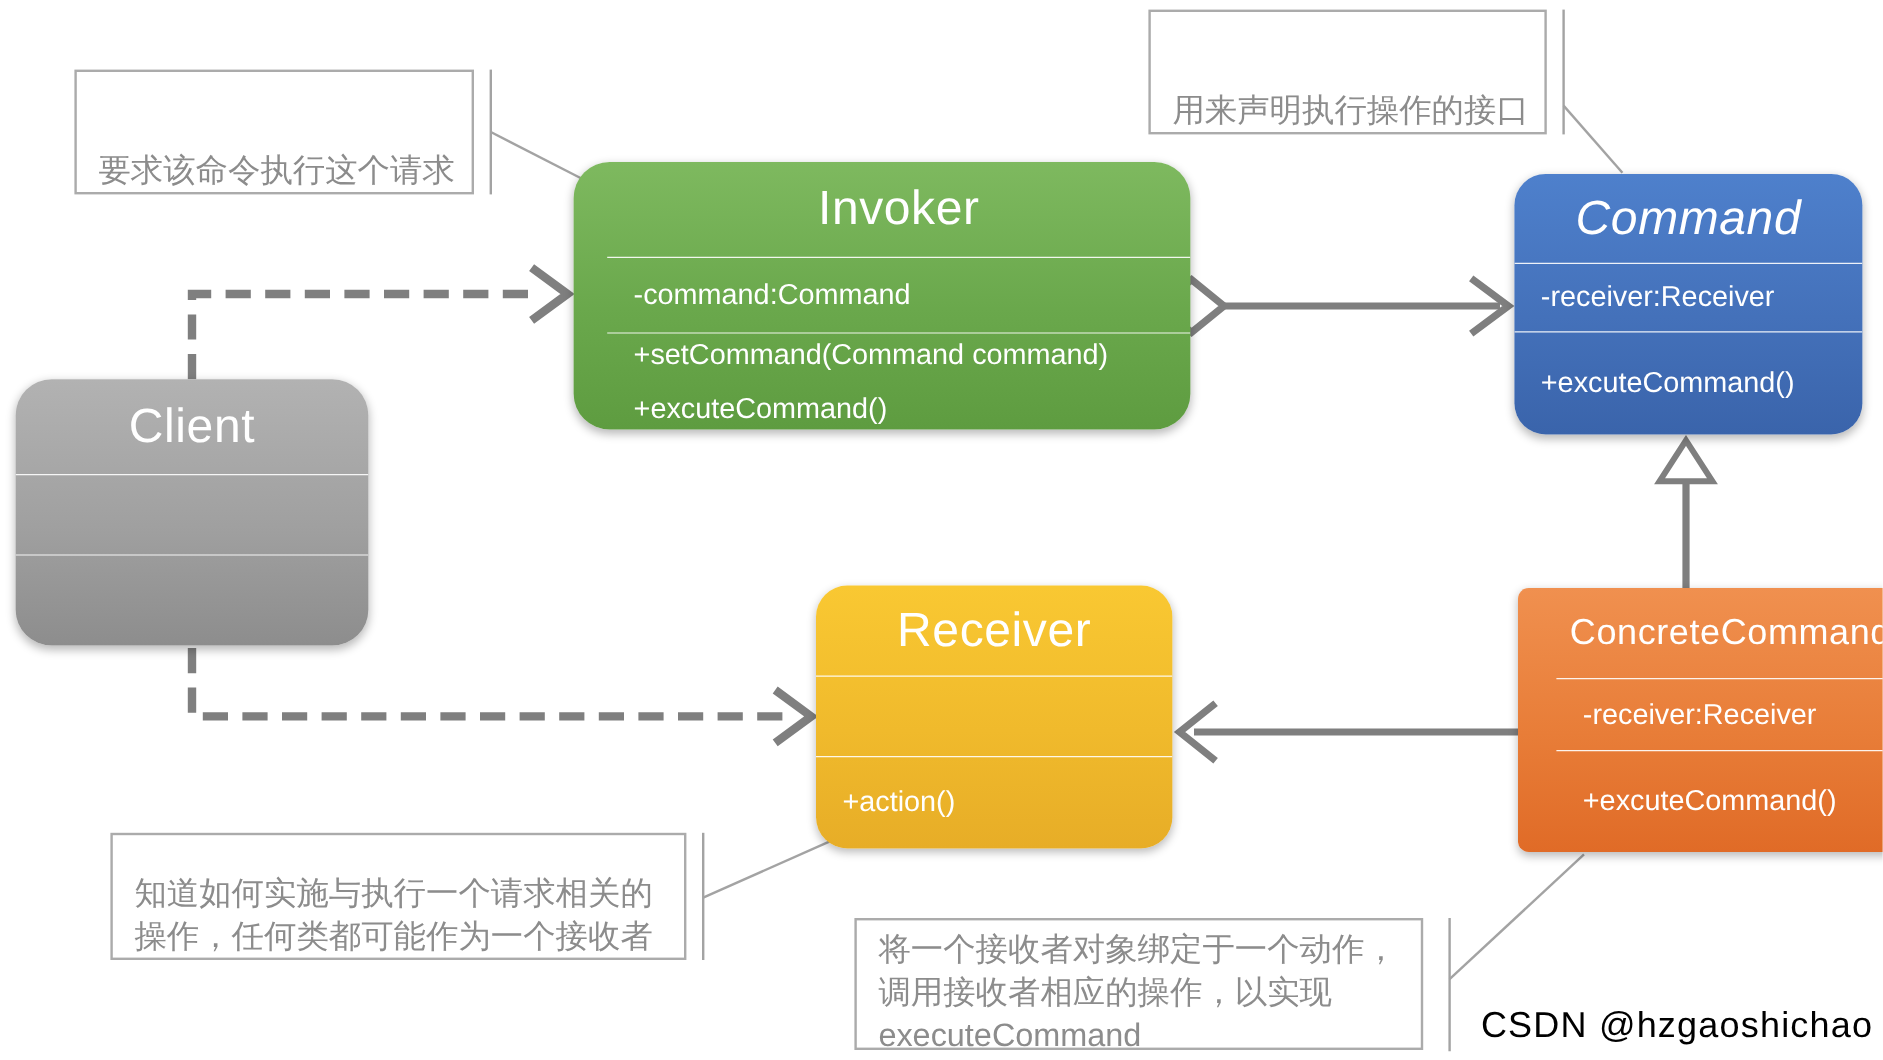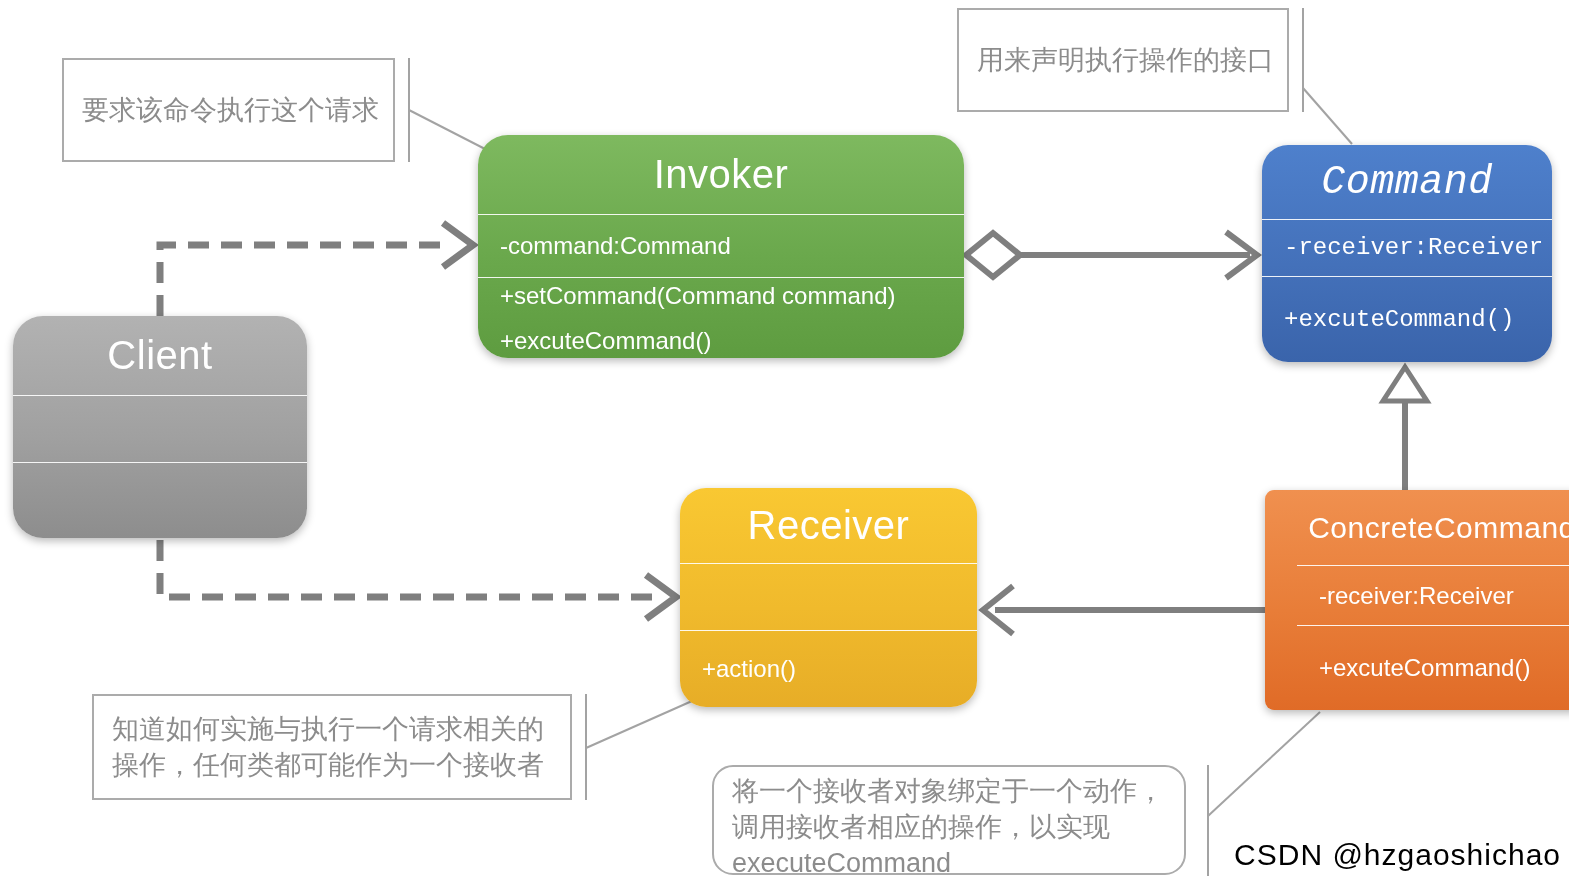--- a/index.html
+++ b/index.html
@@ -19,31 +19,31 @@
     display:flex;align-items:center;justify-content:center;
     font-size:40px;font-weight:400;letter-spacing:0.5px;
   }
   .uml-title.italic{font-style:italic;}
   .uml-title.small{font-size:30px;}
   .uml-sec{
     border-top:1px solid rgba(255,255,255,0.9);
     display:flex;flex-direction:column;justify-content:center;
     padding-left:22px;font-size:24px;line-height:34px;
   }
-  .grad-green {background:linear-gradient(180deg,#7eb95f 0%,#6aa84c 55%,#5e9c40 100%);}
+  .grad-green {background:linear-gradient(180deg,#7eb95f 0%,#6aa84c 55%,#5e9c40 100%);padding-left:28px;}
   .grad-blue  {background:linear-gradient(180deg,#4e80cc 0%,#4471ba 55%,#3a64ab 100%);}
   .grad-gray  {background:linear-gradient(180deg,#b2b2b2 0%,#a0a0a0 55%,#8d8d8d 100%);}
   .grad-yellow{background:linear-gradient(180deg,#f9c832 0%,#f0ba2c 55%,#e7ad27 100%);}
   .grad-orange{background:linear-gradient(180deg,#f0904f 0%,#e87d38 55%,#e06b27 100%);}
 
   
   .note{
     position:absolute;border:2px solid #ababab;background:#ffffff;
     color:#8c8c8c;font-size:27px;line-height:36px;
-    display:flex;flex-direction:column;justify-content:center;
+    display:flex;flex-direction:column;justify-content:flex-end;
     padding-left:18px;padding-right:6px;box-sizing:border-box;
   }
   .note span{display:block;white-space:nowrap;}
 
   .watermark{
     position:absolute;right:8px;top:838px;
     font-size:30px;color:#000000;letter-spacing:1px;
   }
 </style>
 </head>
@@ -110,38 +110,38 @@
 
   <div class="note" style="left:957px;top:8px;width:332px;height:104px;">
     <span>用来声明执行操作的接口</span>
   </div>
 
   <div class="note" style="left:92px;top:694px;width:480px;height:106px;">
     <span>知道如何实施与执行一个请求相关的</span>
     <span>操作，任何类都可能作为一个接收者</span>
   </div>
 
-  <div class="note" style="left:712px;top:765px;width:474px;height:110px;justify-content:flex-start;padding-top:6px;border-radius:21px;">
+  <div class="note" style="left:712px;top:765px;width:474px;height:110px;justify-content:flex-start;padding-top:6px;">
     <span>将一个接收者对象绑定于一个动作，</span>
     <span>调用接收者相应的操作，以实现</span>
     <span>executeCommand</span>
   </div>
 
   <div class="uml-class grad-green" style="left:478px;top:135px;width:486px;height:223px;">
     <div class="uml-title" style="height:79px;">Invoker</div>
     <div class="uml-sec" style="height:62px;">
       <span>-command:Command</span>
     </div>
     <div class="uml-sec" style="flex:1;gap:11px;">
       <span>+setCommand(Command command)</span>
       <span>+excuteCommand()</span>
     </div>
   </div>
 
-  <div class="uml-class grad-blue" style="left:1262px;top:145px;width:290px;height:217px;border-radius:26px;font-family:Liberation Mono, monospace;">
+  <div class="uml-class grad-blue" style="left:1262px;top:145px;width:290px;height:217px;border-radius:26px;">
     <div class="uml-title italic" style="height:74px;">Command</div>
     <div class="uml-sec" style="height:56px;">
       <span>-receiver:Receiver</span>
     </div>
     <div class="uml-sec" style="flex:1;">
       <span>+excuteCommand()</span>
     </div>
   </div>
 
   <div class="uml-class grad-gray" style="left:13px;top:316px;width:294px;height:222px;">

